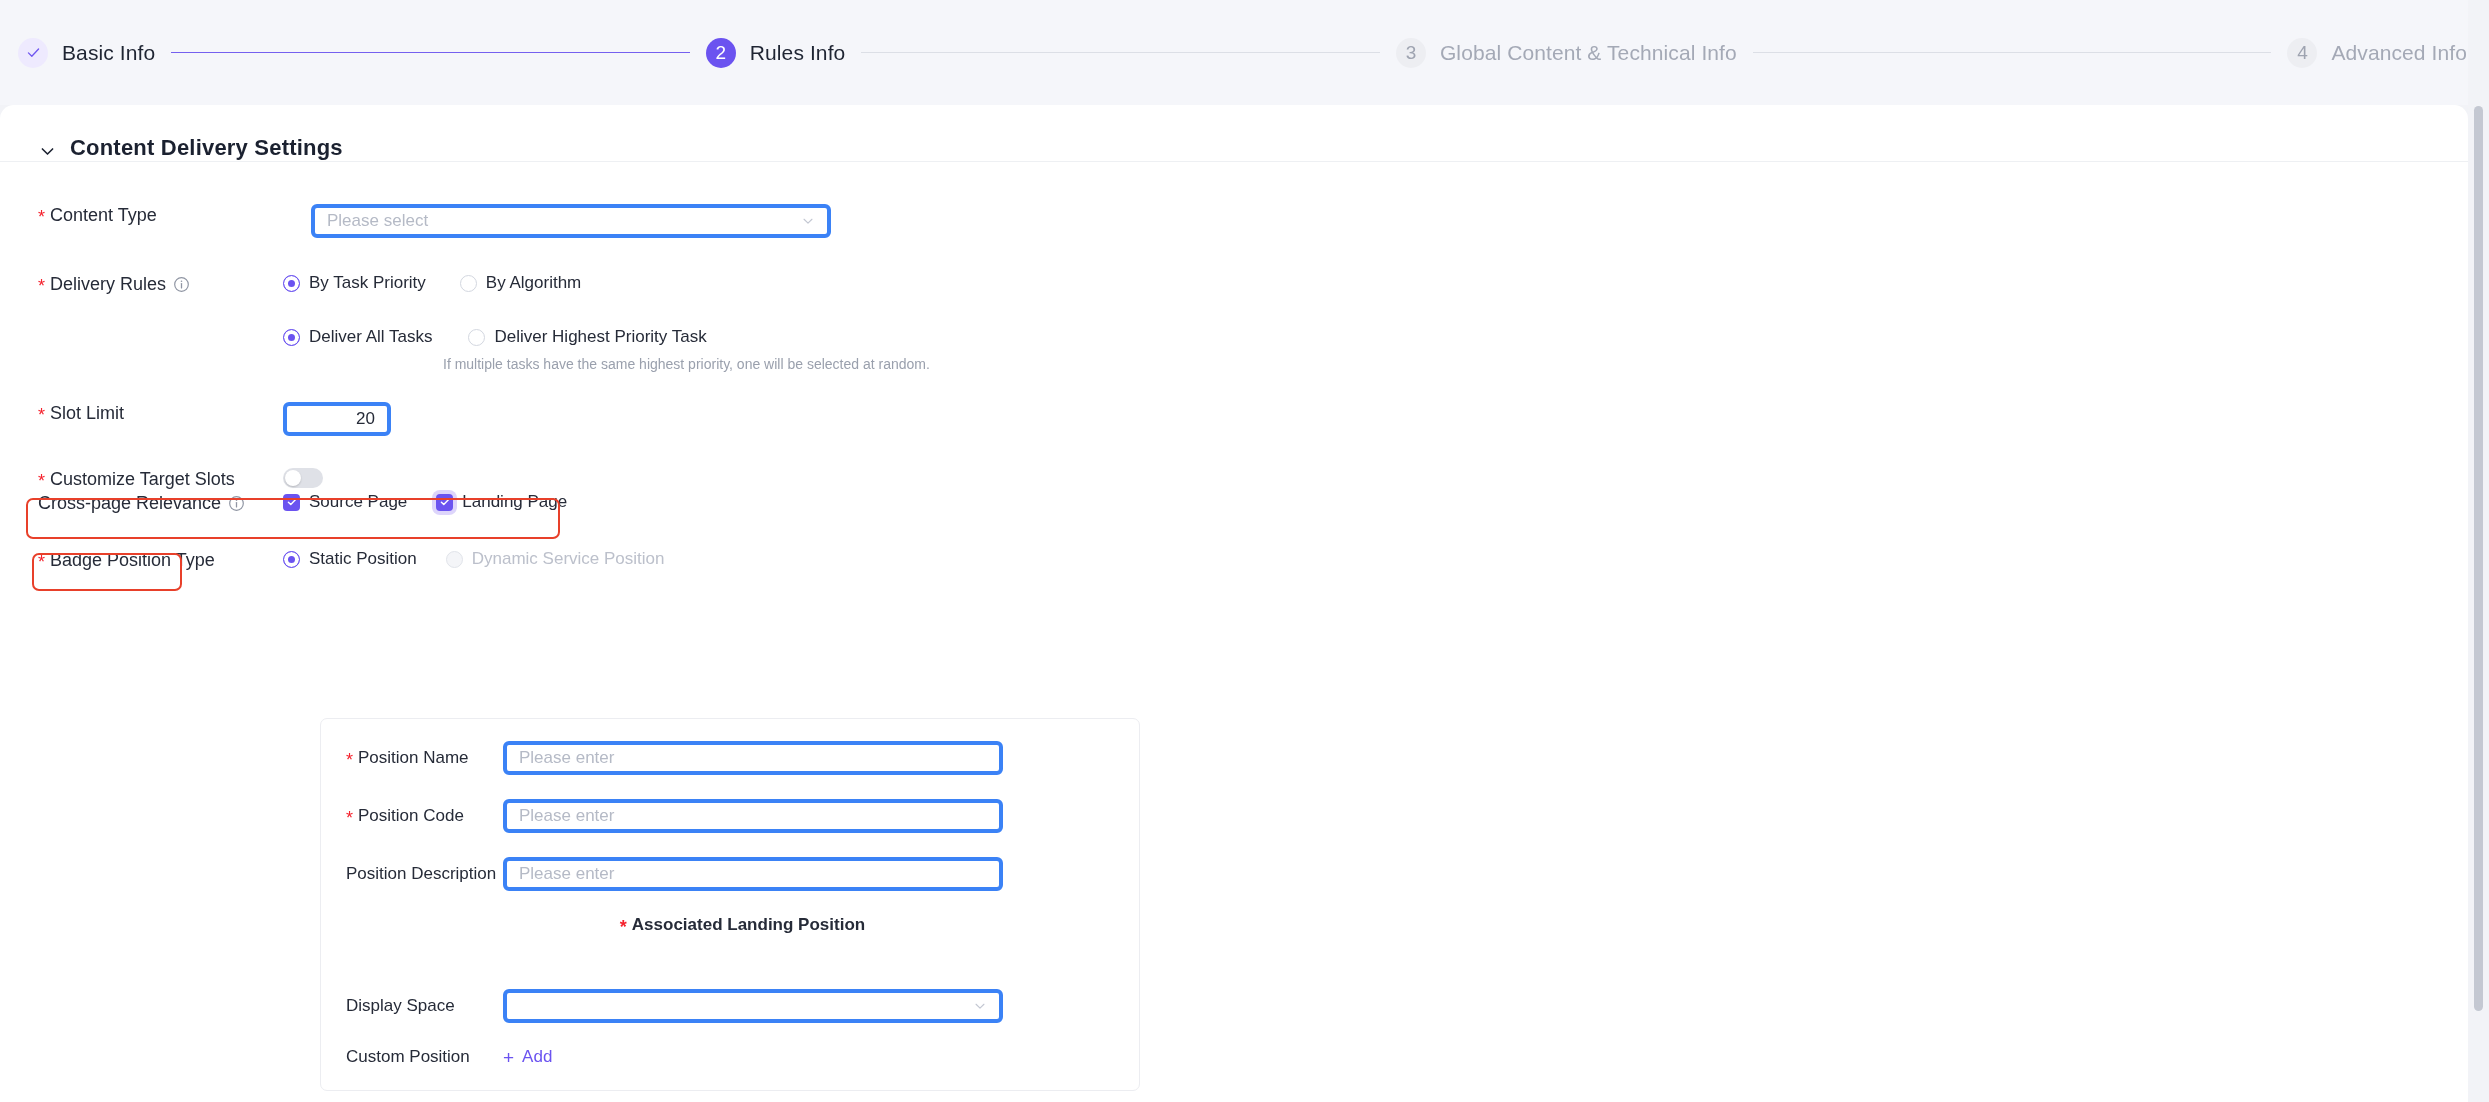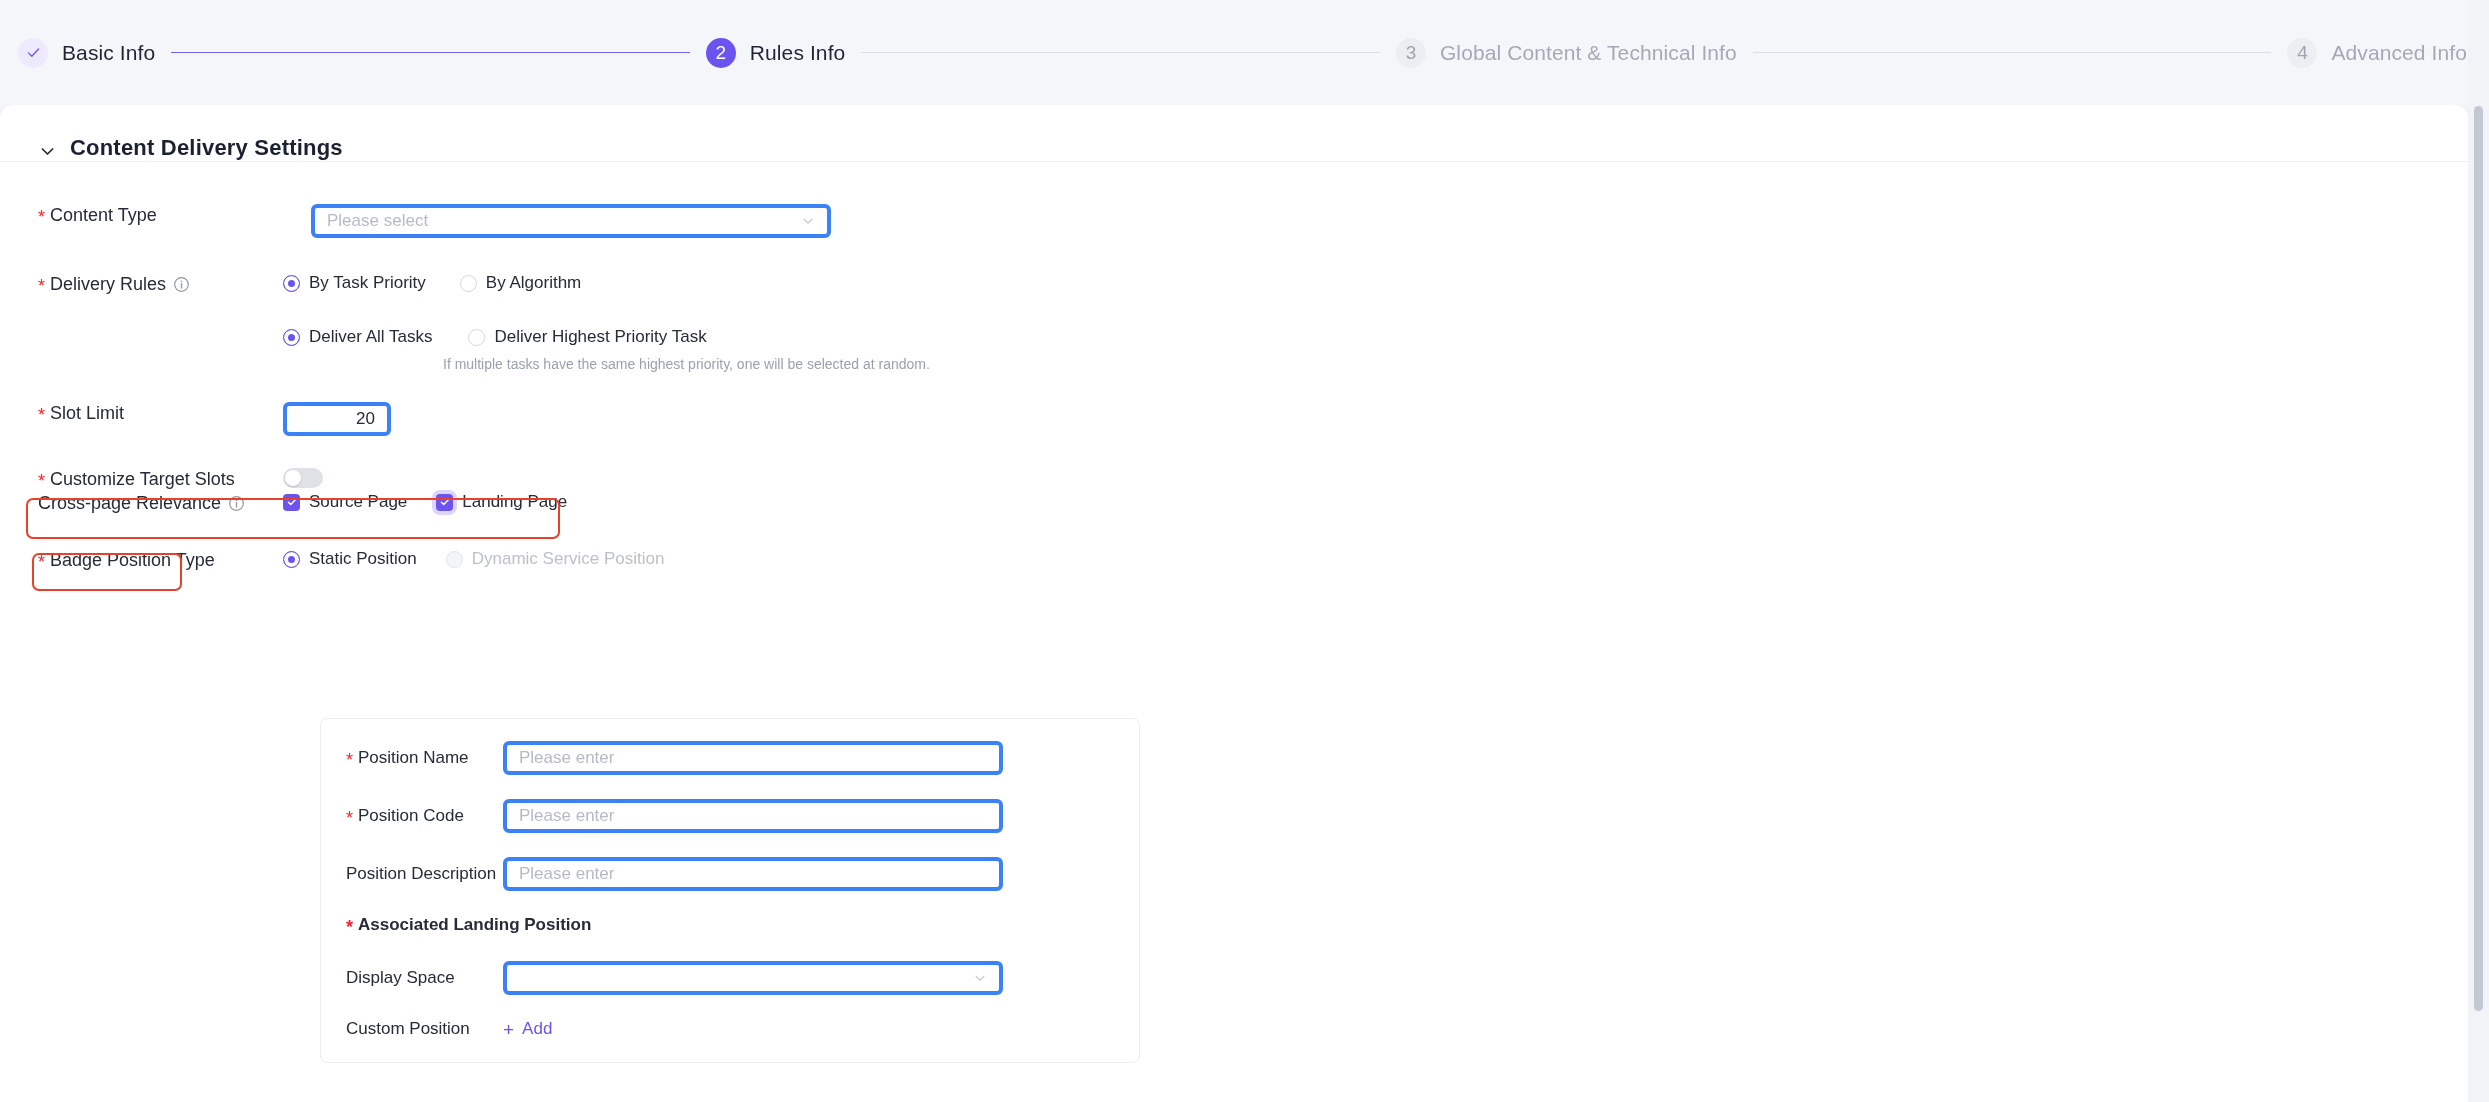--- a/index.html
+++ b/index.html
@@ -478,21 +478,21 @@
 
         <div class="prow" style="margin-bottom:24px;">
           <div class="plabel">Position Description</div>
           <div class="pfield">
             <div class="input">
               <span class="ph">Please enter</span>
             </div>
           </div>
         </div>
 
-        <div class="prow" style="margin-bottom:26px;">
+        <div class="prow" style="margin-bottom:54px;justify-content:center;">
           <div class="plabel req strong" style="width:auto;">Associated Landing Position</div>
         </div>
 
         <div class="prow" style="margin-bottom:24px;">
           <div class="plabel">Display Space</div>
           <div class="pfield">
             <div class="select">
               <span class="ph"></span>
               <span class="caret">
                 <svg width="14" height="14" viewBox="0 0 16 16" fill="none" aria-hidden="true">

